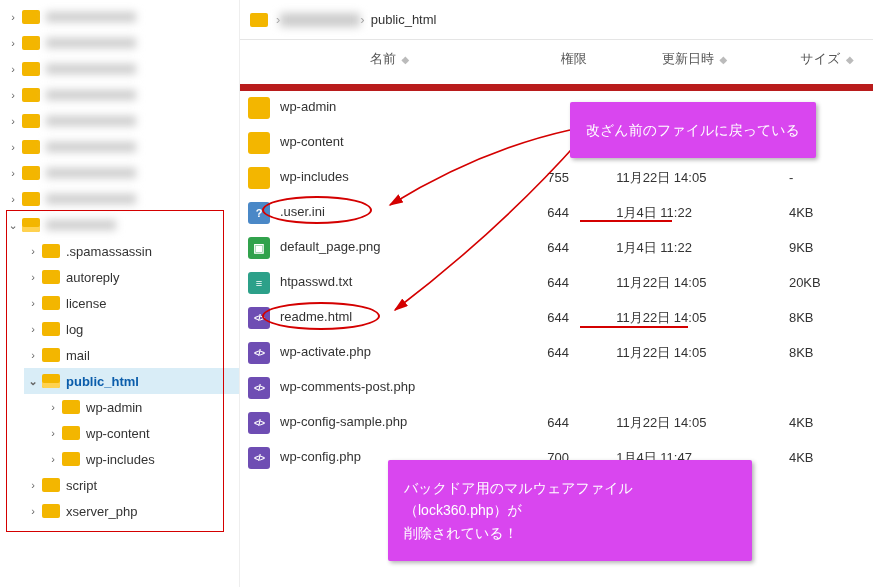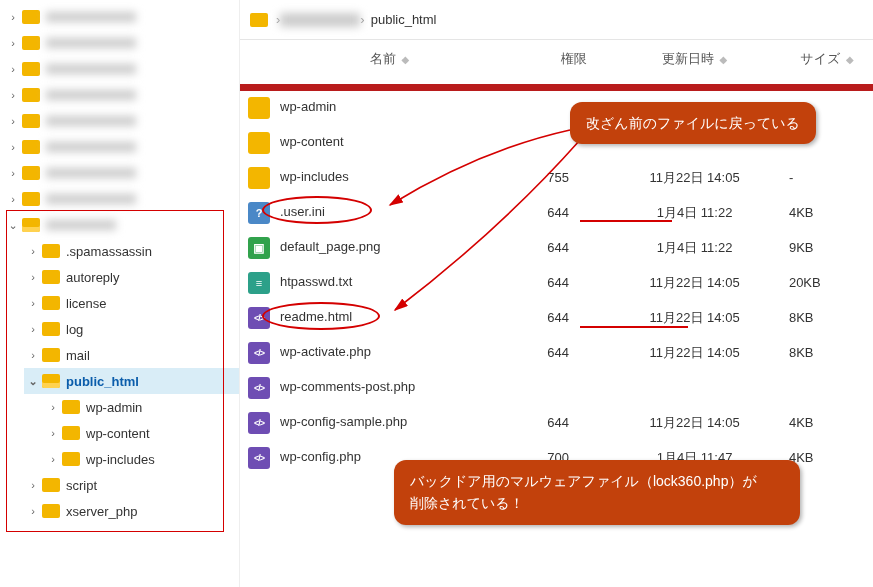--- a/index.html
+++ b/index.html
@@ -115,30 +115,30 @@
   .ficon.unknown { background:#4a88c7; }
   .ficon.unknown::after { content:"?"; }
   .ficon.image { background:#31a24c; }
   .ficon.image::after { content:"▣"; font-size:12px; }
   .ficon.code { background:#6e4db3; }
   .ficon.code::after { content:"</>"; font-size:9px; letter-spacing:-1px; }
   .ficon.text { background:#2ca089; }
   .ficon.text::after { content:"≡"; }
   .name-cell { width: 260px; }
   .perm-cell { width: 60px; }
-  .date-cell { width: 150px; text-align: center; }
+  .date-cell { width: 150px; }
   .size-cell { width: 80px; }
 
   .callout {
     position: absolute;
-    background: #c2410c;
+    background: #d946ef;
     color: #fff;
-    padding: 10px 16px;
+    padding: 17px 16px;
     font-size: 14px;
-    border-radius: 12px;
+    border-radius: 2px;
     box-shadow: 2px 2px 4px rgba(0,0,0,0.3);
     line-height: 1.6;
     z-index: 20;
   }
   .red-oval {
     position: absolute;
     border: 2px solid #d40000;
     border-radius: 50%;
     pointer-events: none;
     z-index: 15;
@@ -397,21 +397,21 @@
             <td class="perm-cell">700</td>
             <td class="date-cell">1月4日 11:47</td>
             <td class="size-cell">4KB</td>
           </tr>
         </tbody>
     </table>
 
     <div class="callout" style="top:102px; left:330px;">
       <span>改ざん前のファイルに戻っている</span>
     </div>
-    <div class="callout" style="top:460px; left:154px; width:406px;">
+    <div class="callout" style="top:460px; left:148px; width:364px;">
       <span>バックドア用のマルウェアファイル（lock360.php）が</span><br>
       <span>削除されている！</span>
     </div>
 
     <div class="red-oval" style="top:196px; left:22px; width:110px; height:28px;"></div>
     <div class="red-oval" style="top:302px; left:22px; width:118px; height:28px;"></div>
 
     <div class="red-underline" style="top:220px; left:340px; width:92px;"></div>
     <div class="red-underline" style="top:326px; left:340px; width:108px;"></div>
 

